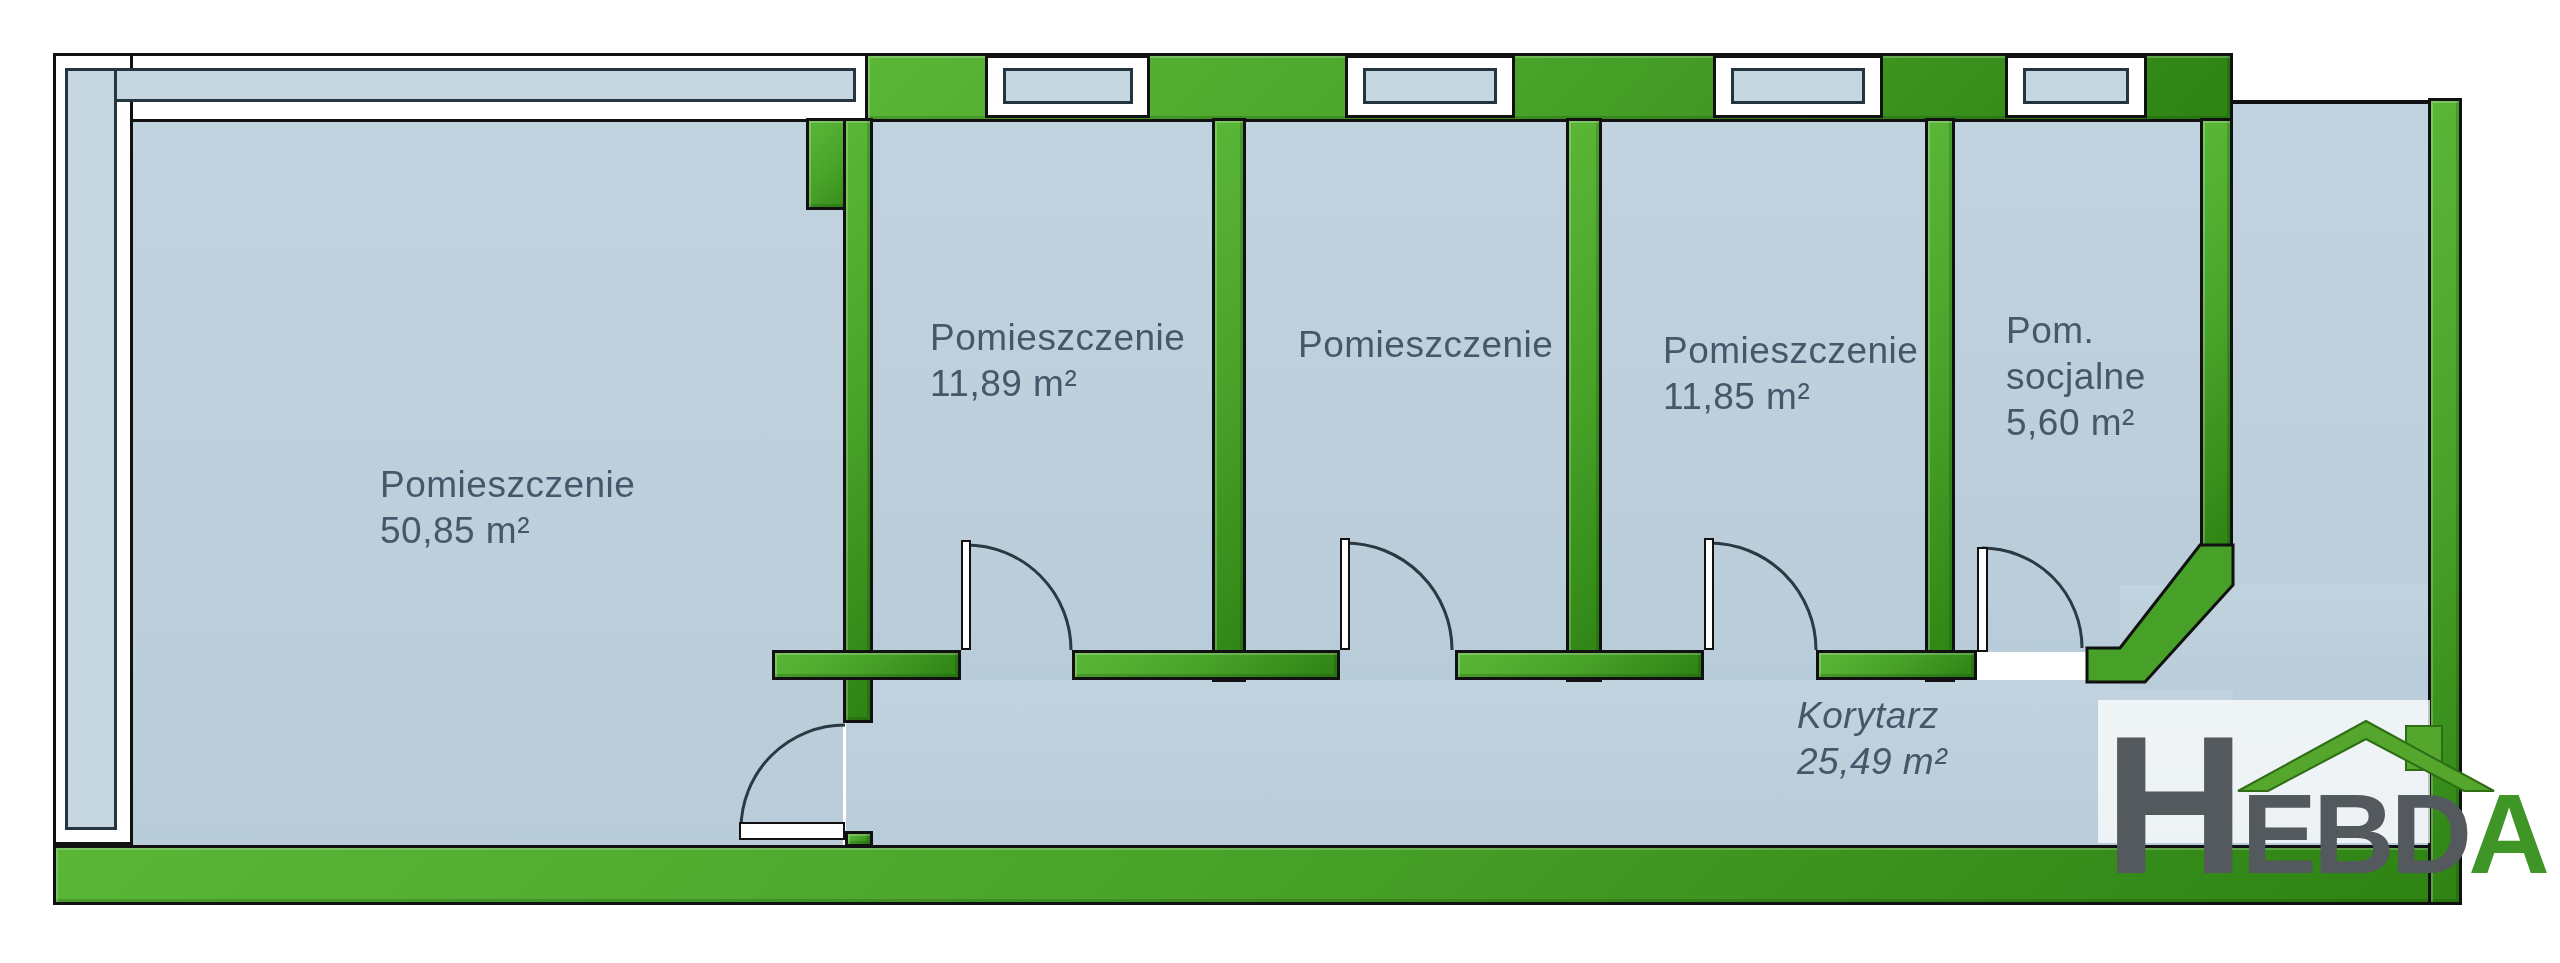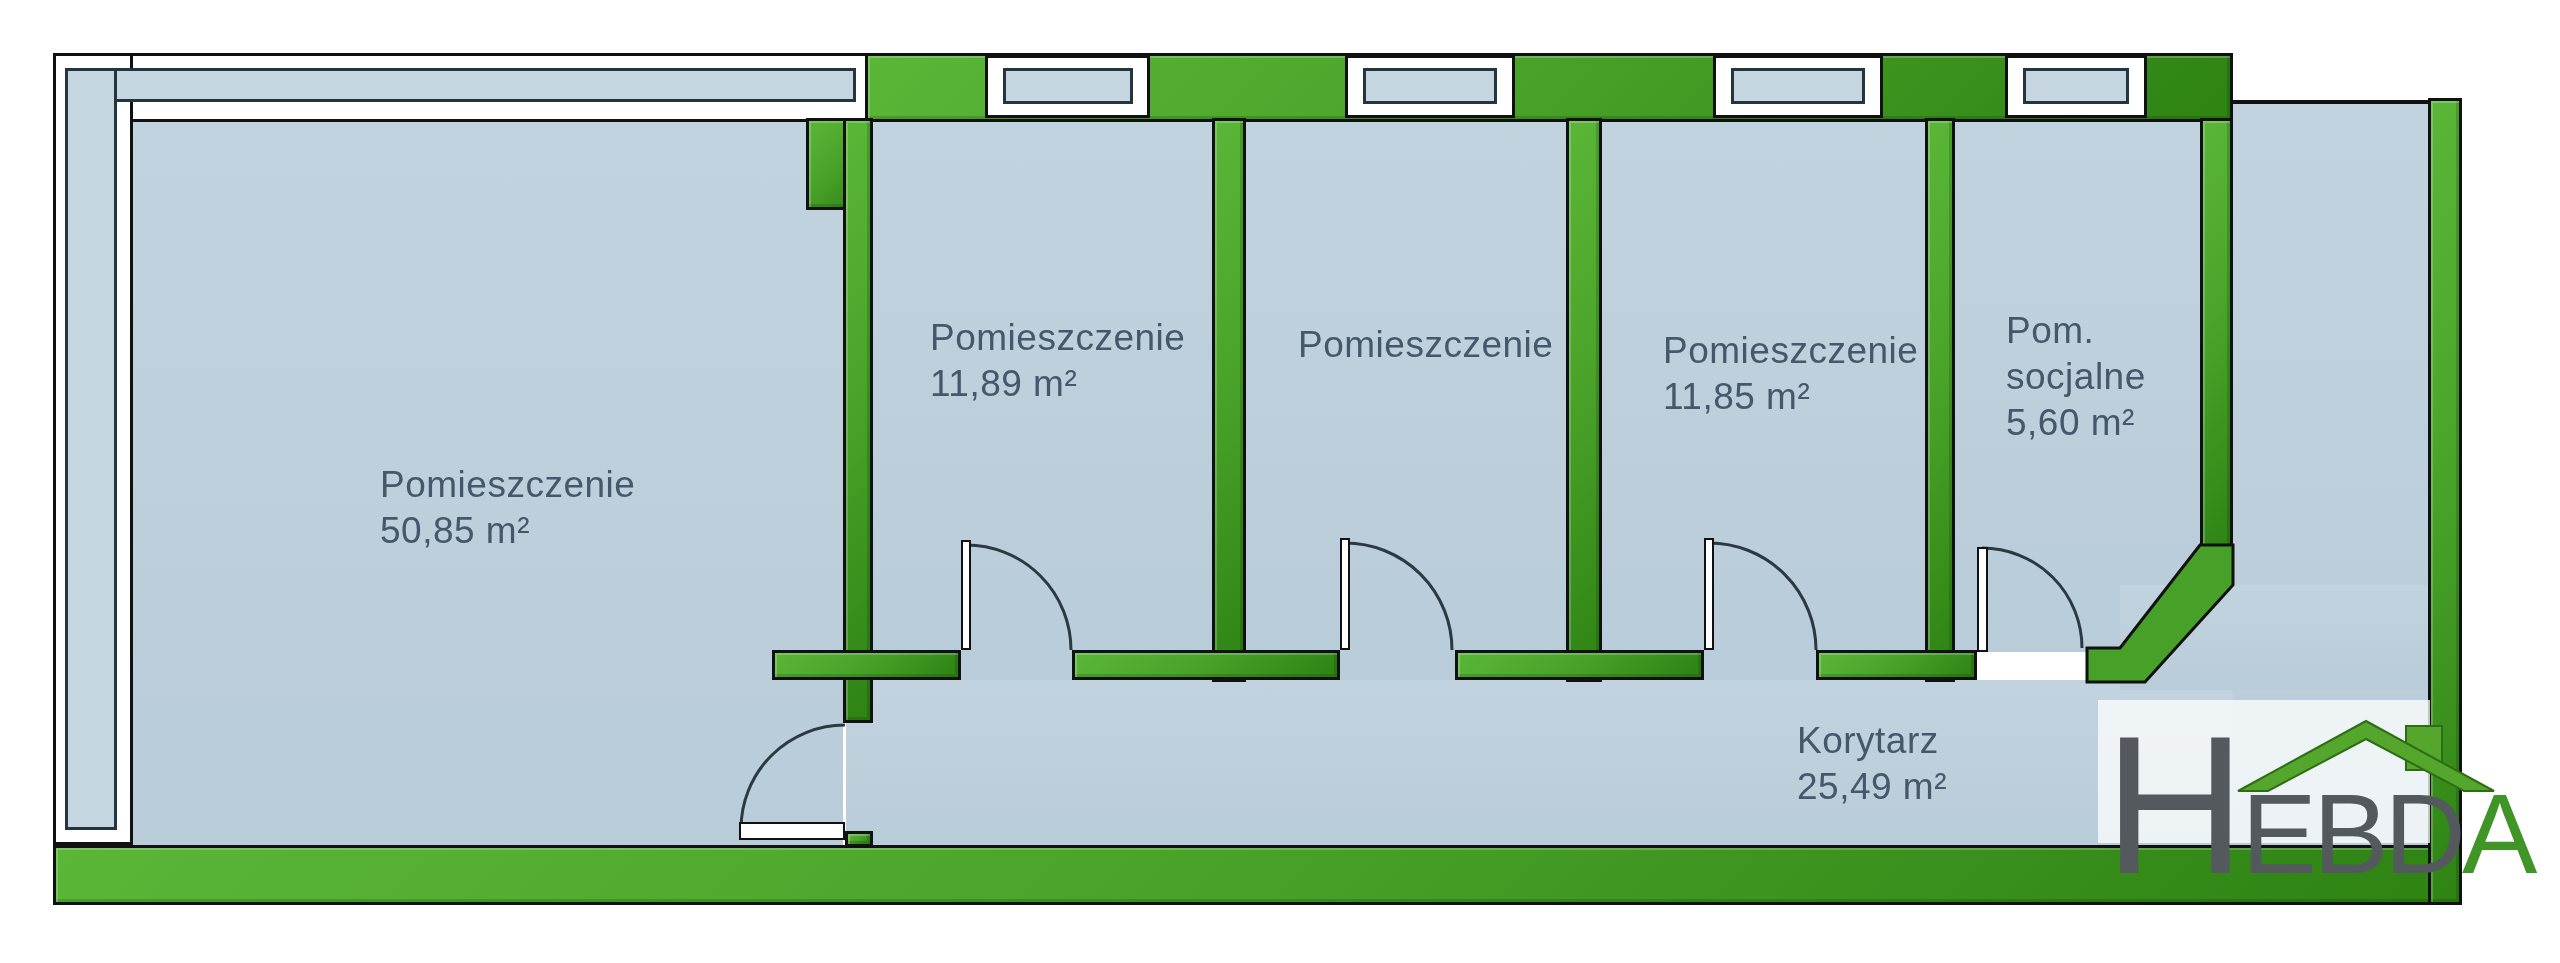--- a/index.html
+++ b/index.html
@@ -22,21 +22,21 @@
   .window{background:#ffffff;border:3px solid var(--outline);}
   .winsill{background:var(--sill-fill);border:3px solid #243540;}
   .leaf{background:#ffffff;border:2px solid var(--outline);}
   .label{position:absolute;color:var(--label-text);font-size:37px;line-height:1.24;
          letter-spacing:.5px;white-space:nowrap;}
   .label .ln{display:block;}
   svg.overlay{position:absolute;left:0;top:0;pointer-events:none;}
   
   .logo-backdrop{background:rgba(255,255,255,.75);}
   .logo-word{position:absolute;left:2104px;top:708px;white-space:nowrap;
-             color:var(--logo-gray);font-weight:normal;letter-spacing:-4px;line-height:1;}
+             color:var(--logo-gray);font-weight:bold;letter-spacing:-4px;line-height:1;}
   .logo-word .lh{font-size:196px;}
   .logo-word .le{font-size:113px;}
   .logo-word .la{font-size:113px;color:var(--logo-green);}
   .logo-tagline{position:absolute;left:2106px;top:872px;color:var(--tagline-gray);
                 font-weight:bold;font-size:43px;letter-spacing:1px;white-space:nowrap;}
 </style>
 </head>
 <body>
 
 <div class="plan">
@@ -108,21 +108,21 @@
   </div>
   <div class="label" style="left:1663px;top:328px;">
     <span class="ln">Pomieszczenie</span>
     <span class="ln">11,85 m²</span>
   </div>
   <div class="label" style="left:2006px;top:308px;">
     <span class="ln">Pom.</span>
     <span class="ln">socjalne</span>
     <span class="ln">5,60 m²</span>
   </div>
-  <div class="label" style="left:1797px;top:718px;">
+  <div class="label" style="left:1797px;top:693px;font-style:italic;">
     <span class="ln">Korytarz</span>
     <span class="ln">25,49 m²</span>
   </div>
 
   <div class="abs logo-backdrop" style="left:2098px;top:700px;width:332px;height:143px;"></div>
   <svg class="overlay" width="2560" height="963" viewBox="0 0 2560 963">
     <rect x="2406" y="726" width="36" height="44" fill="#54a62c" stroke="#2f6d15" stroke-width="2"></rect>
     <path d="M2238,791 L2366,721 L2494,791 L2464,791 L2366,739 L2268,791 Z" fill="#54a62c" stroke="#2f6d15" stroke-width="2"></path>
   </svg>
   <div class="logo-word">

